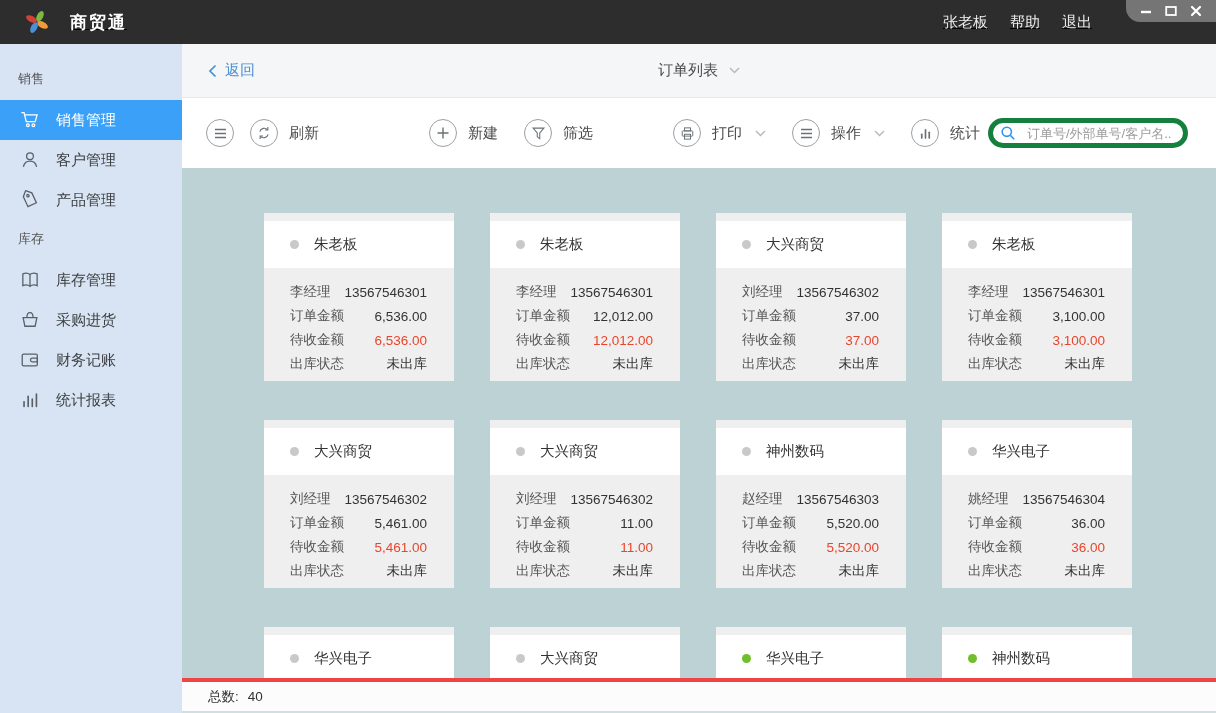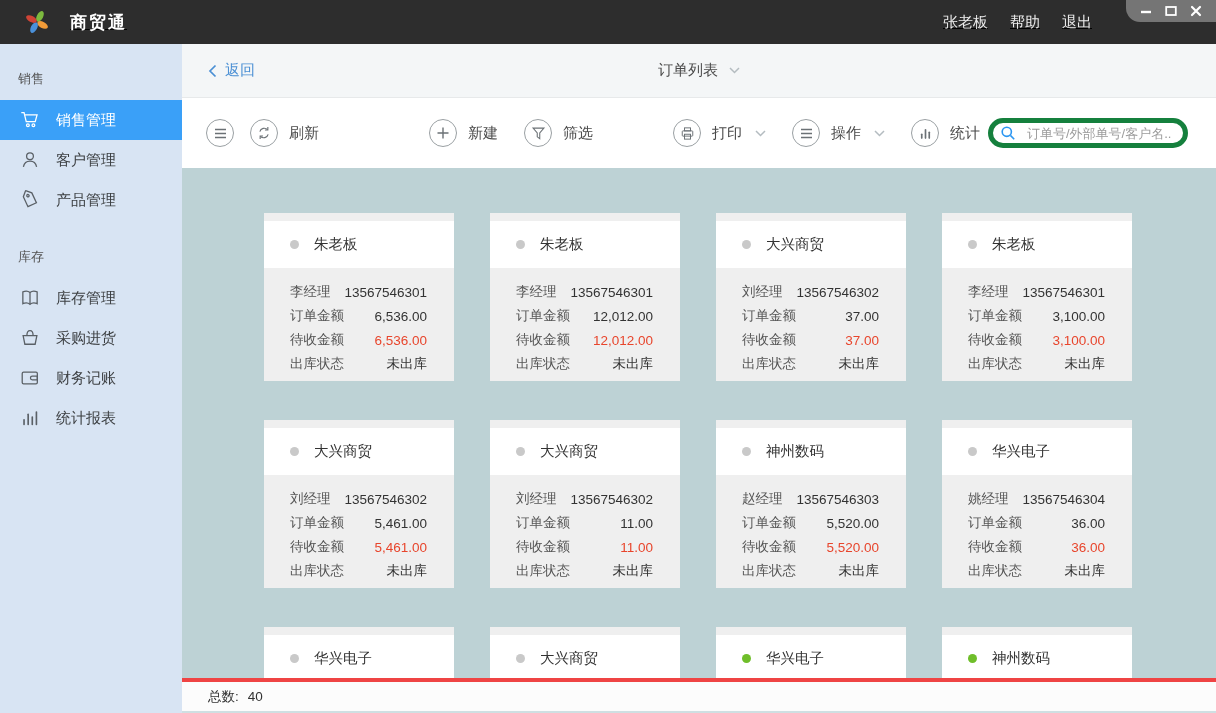--- a/index.html
+++ b/index.html
@@ -12,21 +12,21 @@
   .app-title { color:#fff; font-size:17px; font-weight:bold; margin-left:20px; letter-spacing:2px; }
   .topbar-menu { margin-left:auto; margin-right:124px; display:flex; gap:22px; }
   .topbar-menu span { color:#ececec; font-size:15px; cursor:pointer; }
   .win-controls { position:absolute; top:0; right:0; width:90px; height:22px; background:#757575; border-bottom-left-radius:14px; display:flex; align-items:center; justify-content:center; gap:13px; }
   .win-controls span { display:flex; cursor:pointer; }
 
   
   .body-row { flex:1; display:flex; min-height:0; }
   .sidebar { width:182px; background:#d8e4f3; flex-shrink:0; padding-top:22px; }
   .sb-section { font-size:13px; color:#555; padding:0 0 12px 18px; margin-top:4px; }
-  .sb-section:not(:first-child){ margin-top:28px; }
+  .sb-section:not(:first-child){ margin-top:10px; }
   .sb-item { height:40px; display:flex; align-items:center; padding-left:18px; cursor:pointer; color:#3d4043; }
   .sb-icon { width:24px; height:24px; display:flex; align-items:center; justify-content:center; color:#5a6066; }
   .sb-label { margin-left:14px; font-size:15px; }
   .sb-item.active { background:#3aa0f8; color:#fff; }
   .sb-item.active .sb-icon { color:#fff; }
 
   
   .main { flex:1; display:flex; flex-direction:column; min-width:0; }
   .page-header { height:54px; background:#f4f6f7; border-bottom:1px solid #e7e9ea; position:relative; display:flex; align-items:center; flex-shrink:0; }
   .back { display:flex; align-items:center; gap:8px; margin-left:26px; color:#4a8fd4; font-size:15px; cursor:pointer; text-decoration:none; }

